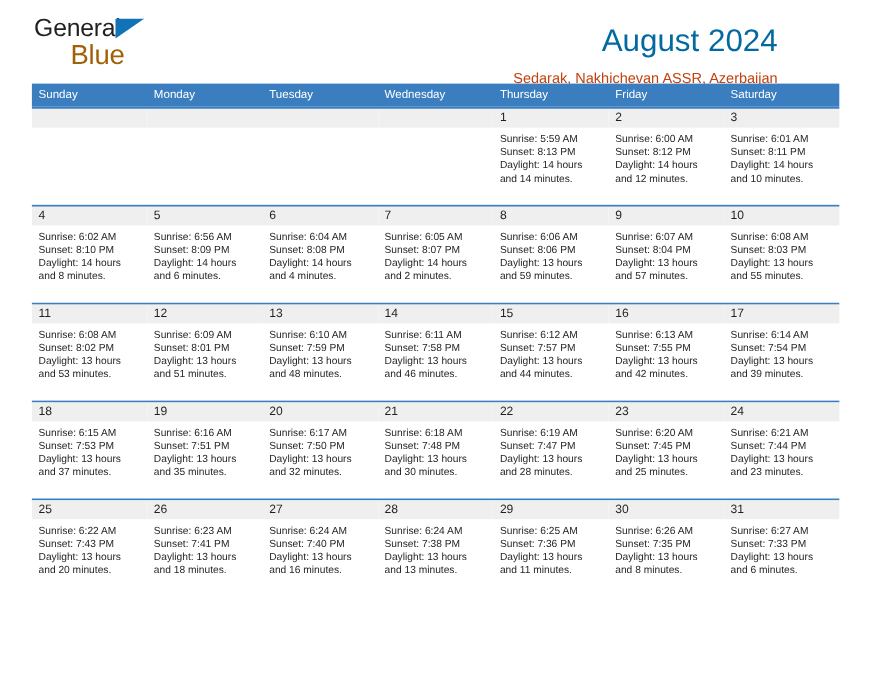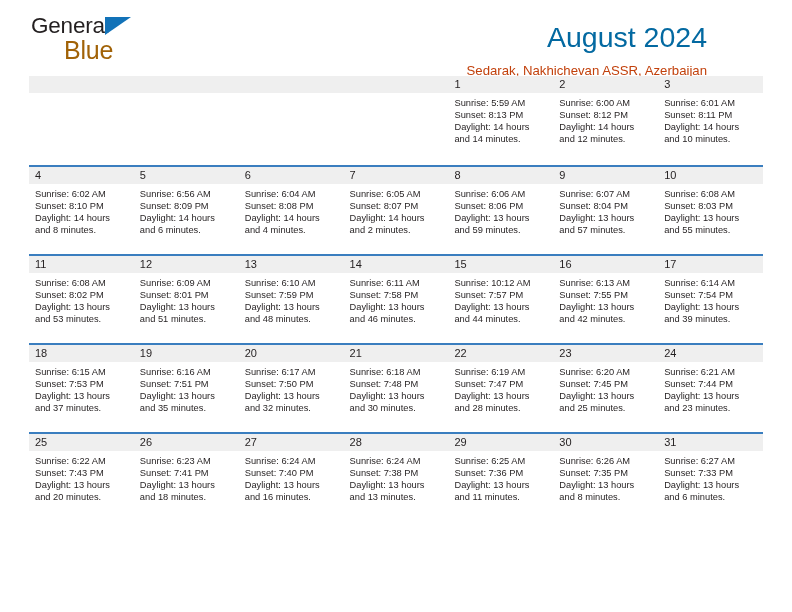--- a/index.html
+++ b/index.html
@@ -165,20 +165,29 @@
 
     <div class="title-block">
       <div class="cal-title">August 2024</div>
       <div class="cal-subtitle">Sedarak, Nakhichevan ASSR, Azerbaijan</div>
     </div>
 
   </div>
 
   <div class="calendar">
 
+    <div class="weekday-row">
+      <div class="weekday">Sunday</div>
+      <div class="weekday">Monday</div>
+      <div class="weekday">Tuesday</div>
+      <div class="weekday">Wednesday</div>
+      <div class="weekday">Thursday</div>
+      <div class="weekday">Friday</div>
+      <div class="weekday">Saturday</div>
+    </div>
 
     <div class="week-row">
       <div class="day-cell empty">
         <div class="day-num-strip"></div>
         <div class="day-body">
           <div></div>
           <div></div>
           <div></div>
           <div></div>
         </div>
@@ -338,21 +347,21 @@
         <div class="day-body">
           <div>Sunrise: 6:11 AM</div>
           <div>Sunset: 7:58 PM</div>
           <div>Daylight: 13 hours</div>
           <div>and 46 minutes.</div>
         </div>
       </div>
       <div class="day-cell">
         <div class="day-num-strip">15</div>
         <div class="day-body">
-          <div>Sunrise: 10:12 AM</div>
+          <div>Sunrise: 6:12 AM</div>
           <div>Sunset: 7:57 PM</div>
           <div>Daylight: 13 hours</div>
           <div>and 44 minutes.</div>
         </div>
       </div>
       <div class="day-cell">
         <div class="day-num-strip">16</div>
         <div class="day-body">
           <div>Sunrise: 6:13 AM</div>
           <div>Sunset: 7:55 PM</div>

